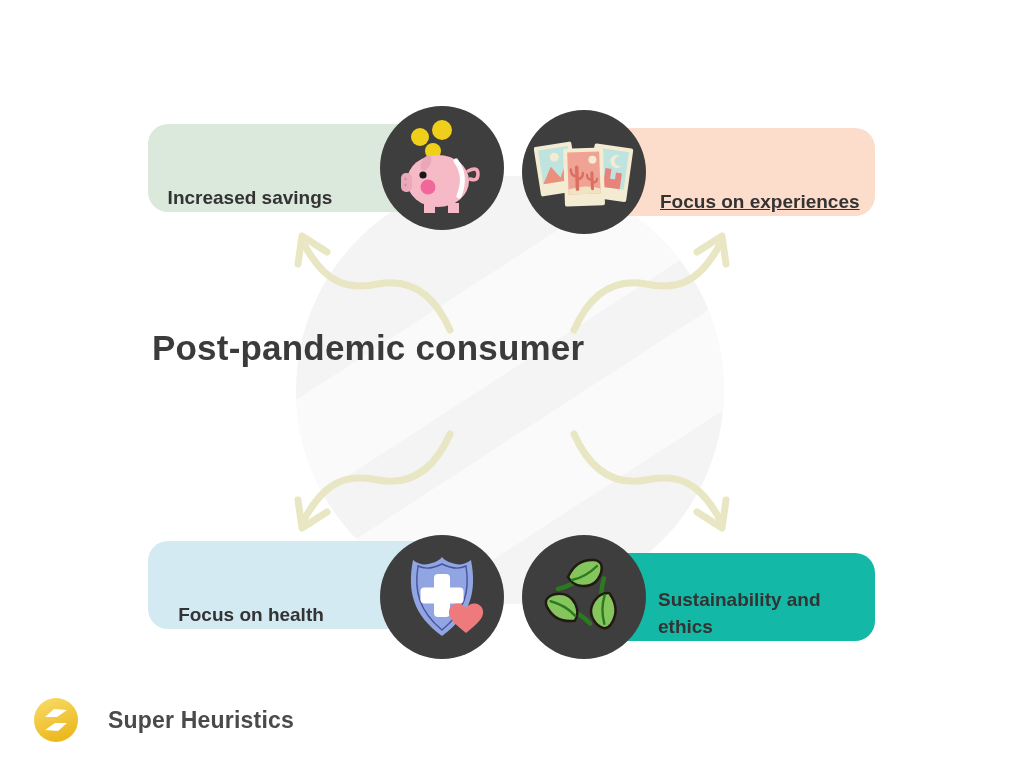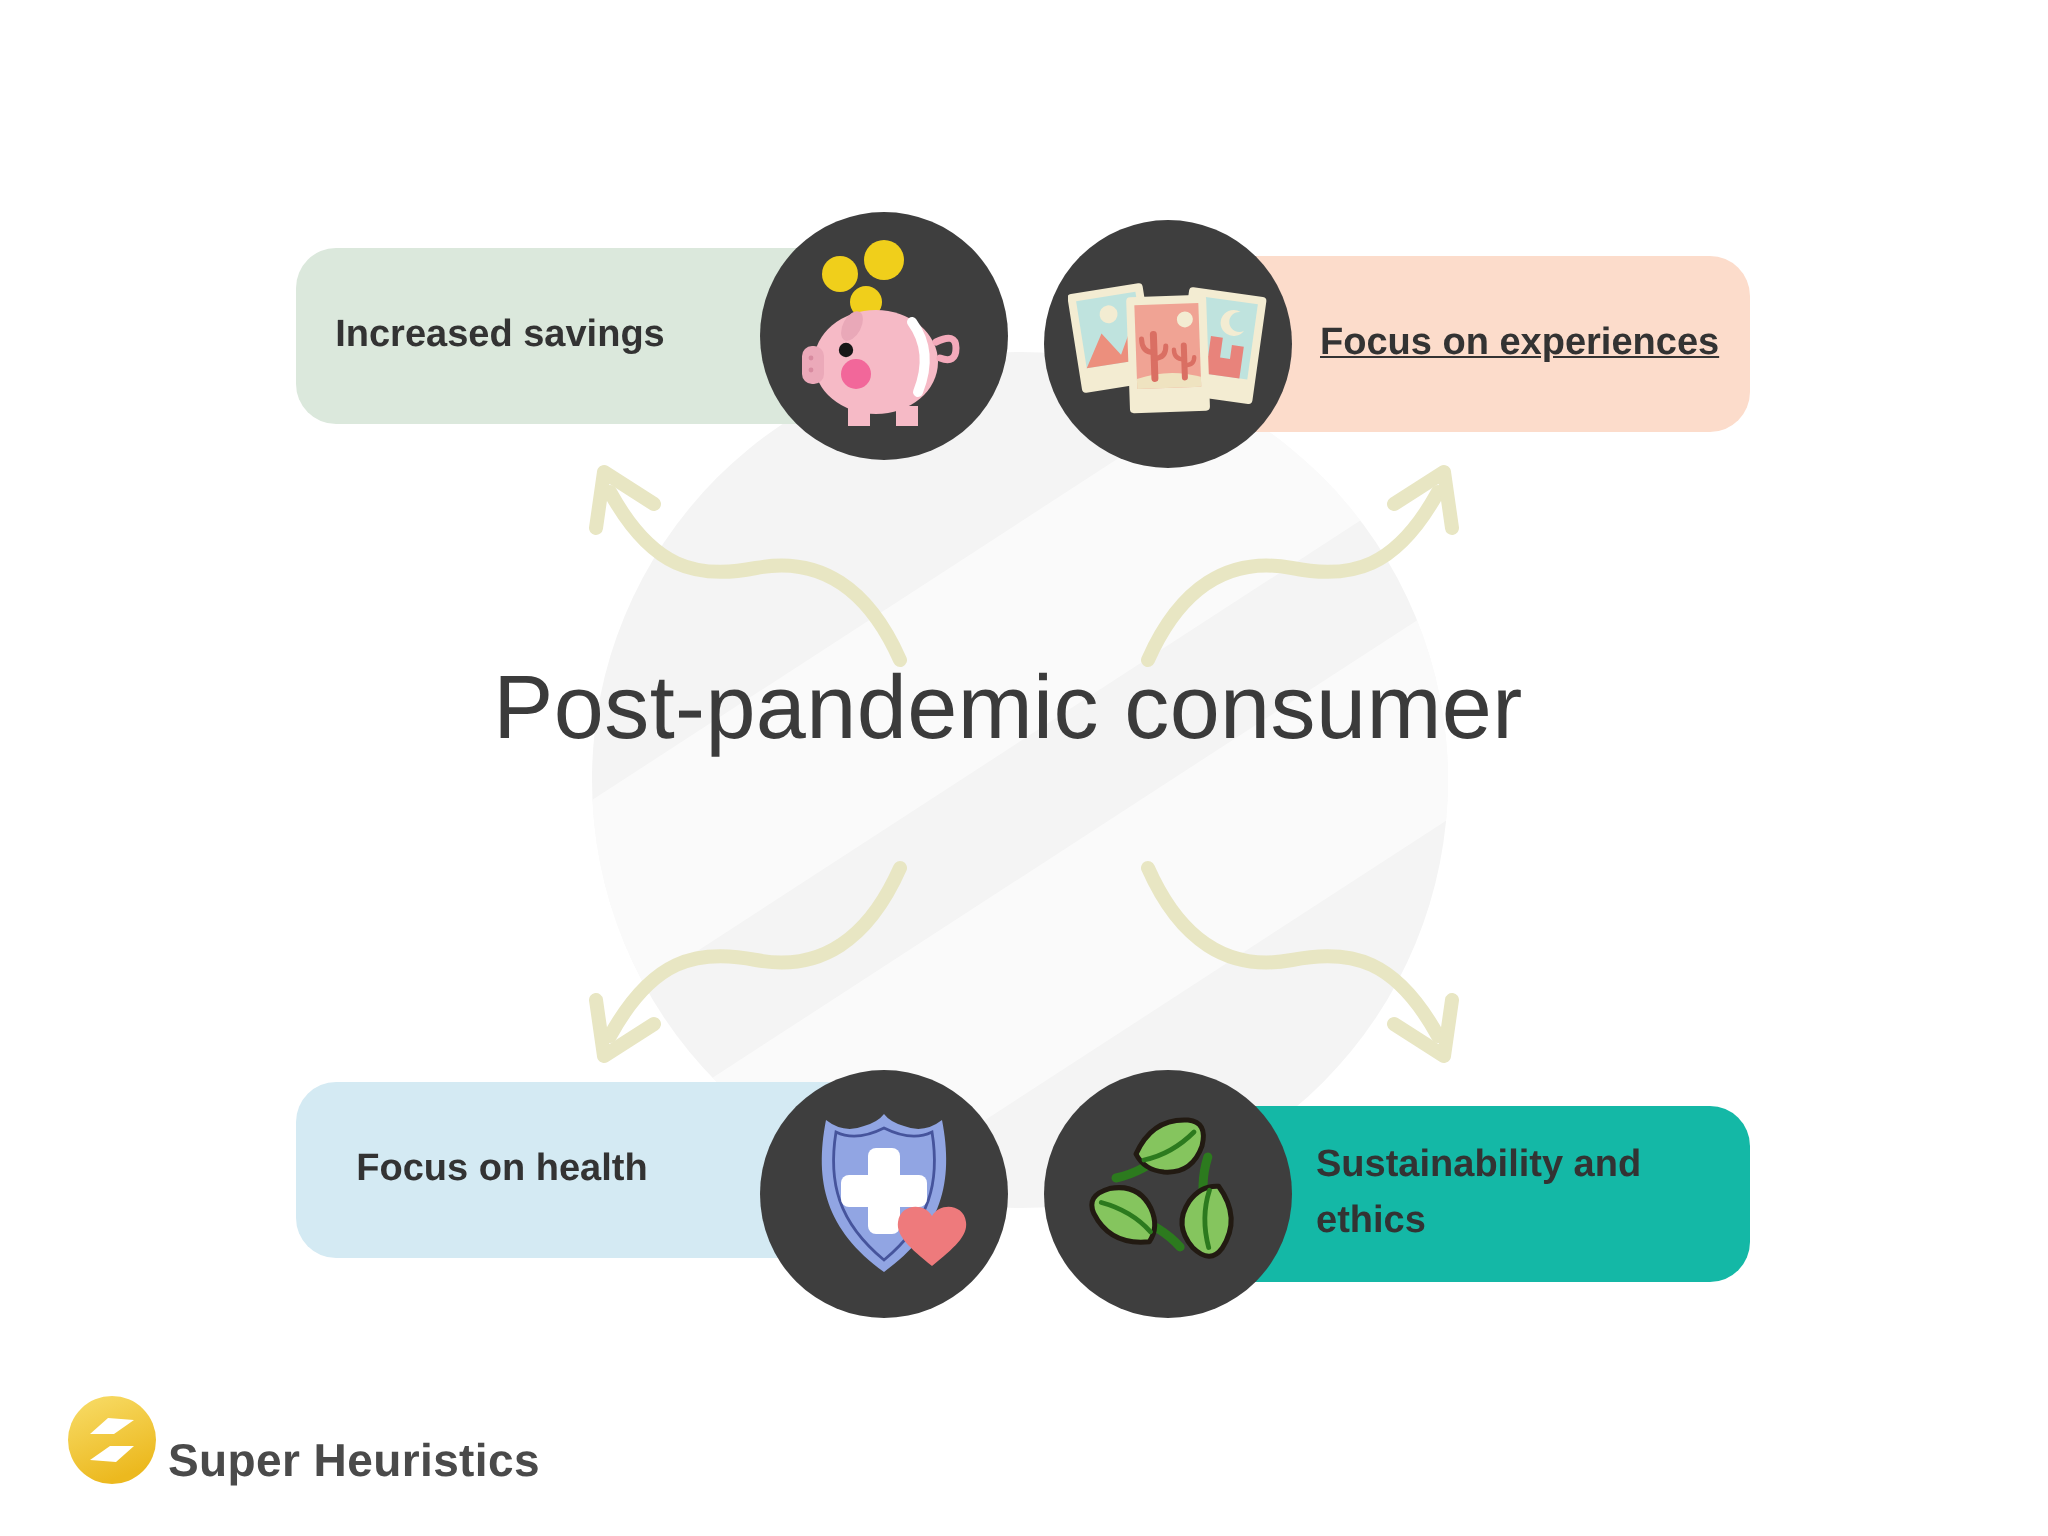--- a/index.html
+++ b/index.html
@@ -20,21 +20,21 @@
     width:560px;height:92px;
   }
   .bg-stripe.s1{left:-60px;top:90px;transform:rotate(-33deg);}
   .bg-stripe.s2{left:-40px;top:255px;transform:rotate(-33deg);}
 
   
   .arrows{left:0;top:0;width:1024px;height:768px;pointer-events:none;}
 
   
   .pill{
-    height:88px;border-radius:20px;display:flex;align-items:center;
+    height:88px;border-radius:20px;display:flex;align-items:flex-end;
     box-sizing:border-box;color:#333333;font-weight:bold;font-size:19px;
     line-height:1.45;
   }
   .pill-tl{left:148px;top:124px;width:296px;justify-content:center;padding-right:92px;}
   .pill-tr{left:588px;top:128px;width:287px;padding-left:72px;text-decoration:underline;}
   .pill-bl{left:148px;top:541px;width:296px;justify-content:center;padding-right:90px;}
   .pill-br{left:588px;top:553px;width:287px;padding-left:70px;}
   .pill-br .pill-label{width:200px;}
 
   
@@ -43,28 +43,28 @@
     display:flex;align-items:center;justify-content:center;
   }
   .ic-tl{left:380px;top:106px;}
   .ic-tr{left:522px;top:110px;}
   .ic-bl{left:380px;top:535px;}
   .ic-br{left:522px;top:535px;}
   .icon-circle svg{width:100px;height:100px;}
 
   
   .title{
-    left:152px;top:328px;width:704px;text-align:center;
-    font-size:45px;font-weight:400;color:#3b3b3b;line-height:1.17;
+    left:152px;top:328px;width:704px;
+    font-size:35px;font-weight:700;color:#3b3b3b;line-height:1.17;
     letter-spacing:0.2px;
   }
   .title span{display:block;}
 
   
-  .brand{left:32px;top:696px;display:flex;align-items:flex-end;gap:4px;}
+  .brand{left:32px;top:696px;display:flex;align-items:center;gap:28px;}
   .brand-logo{width:48px;height:48px;}
   .brand-name{font-size:23px;font-weight:bold;color:#4a4a4a;letter-spacing:0.2px;}
 </style>
 </head>
 <body>
 
 <div class="abs bg-circle">
   <div class="bg-stripe s1"></div>
   <div class="bg-stripe s2"></div>
 </div>

